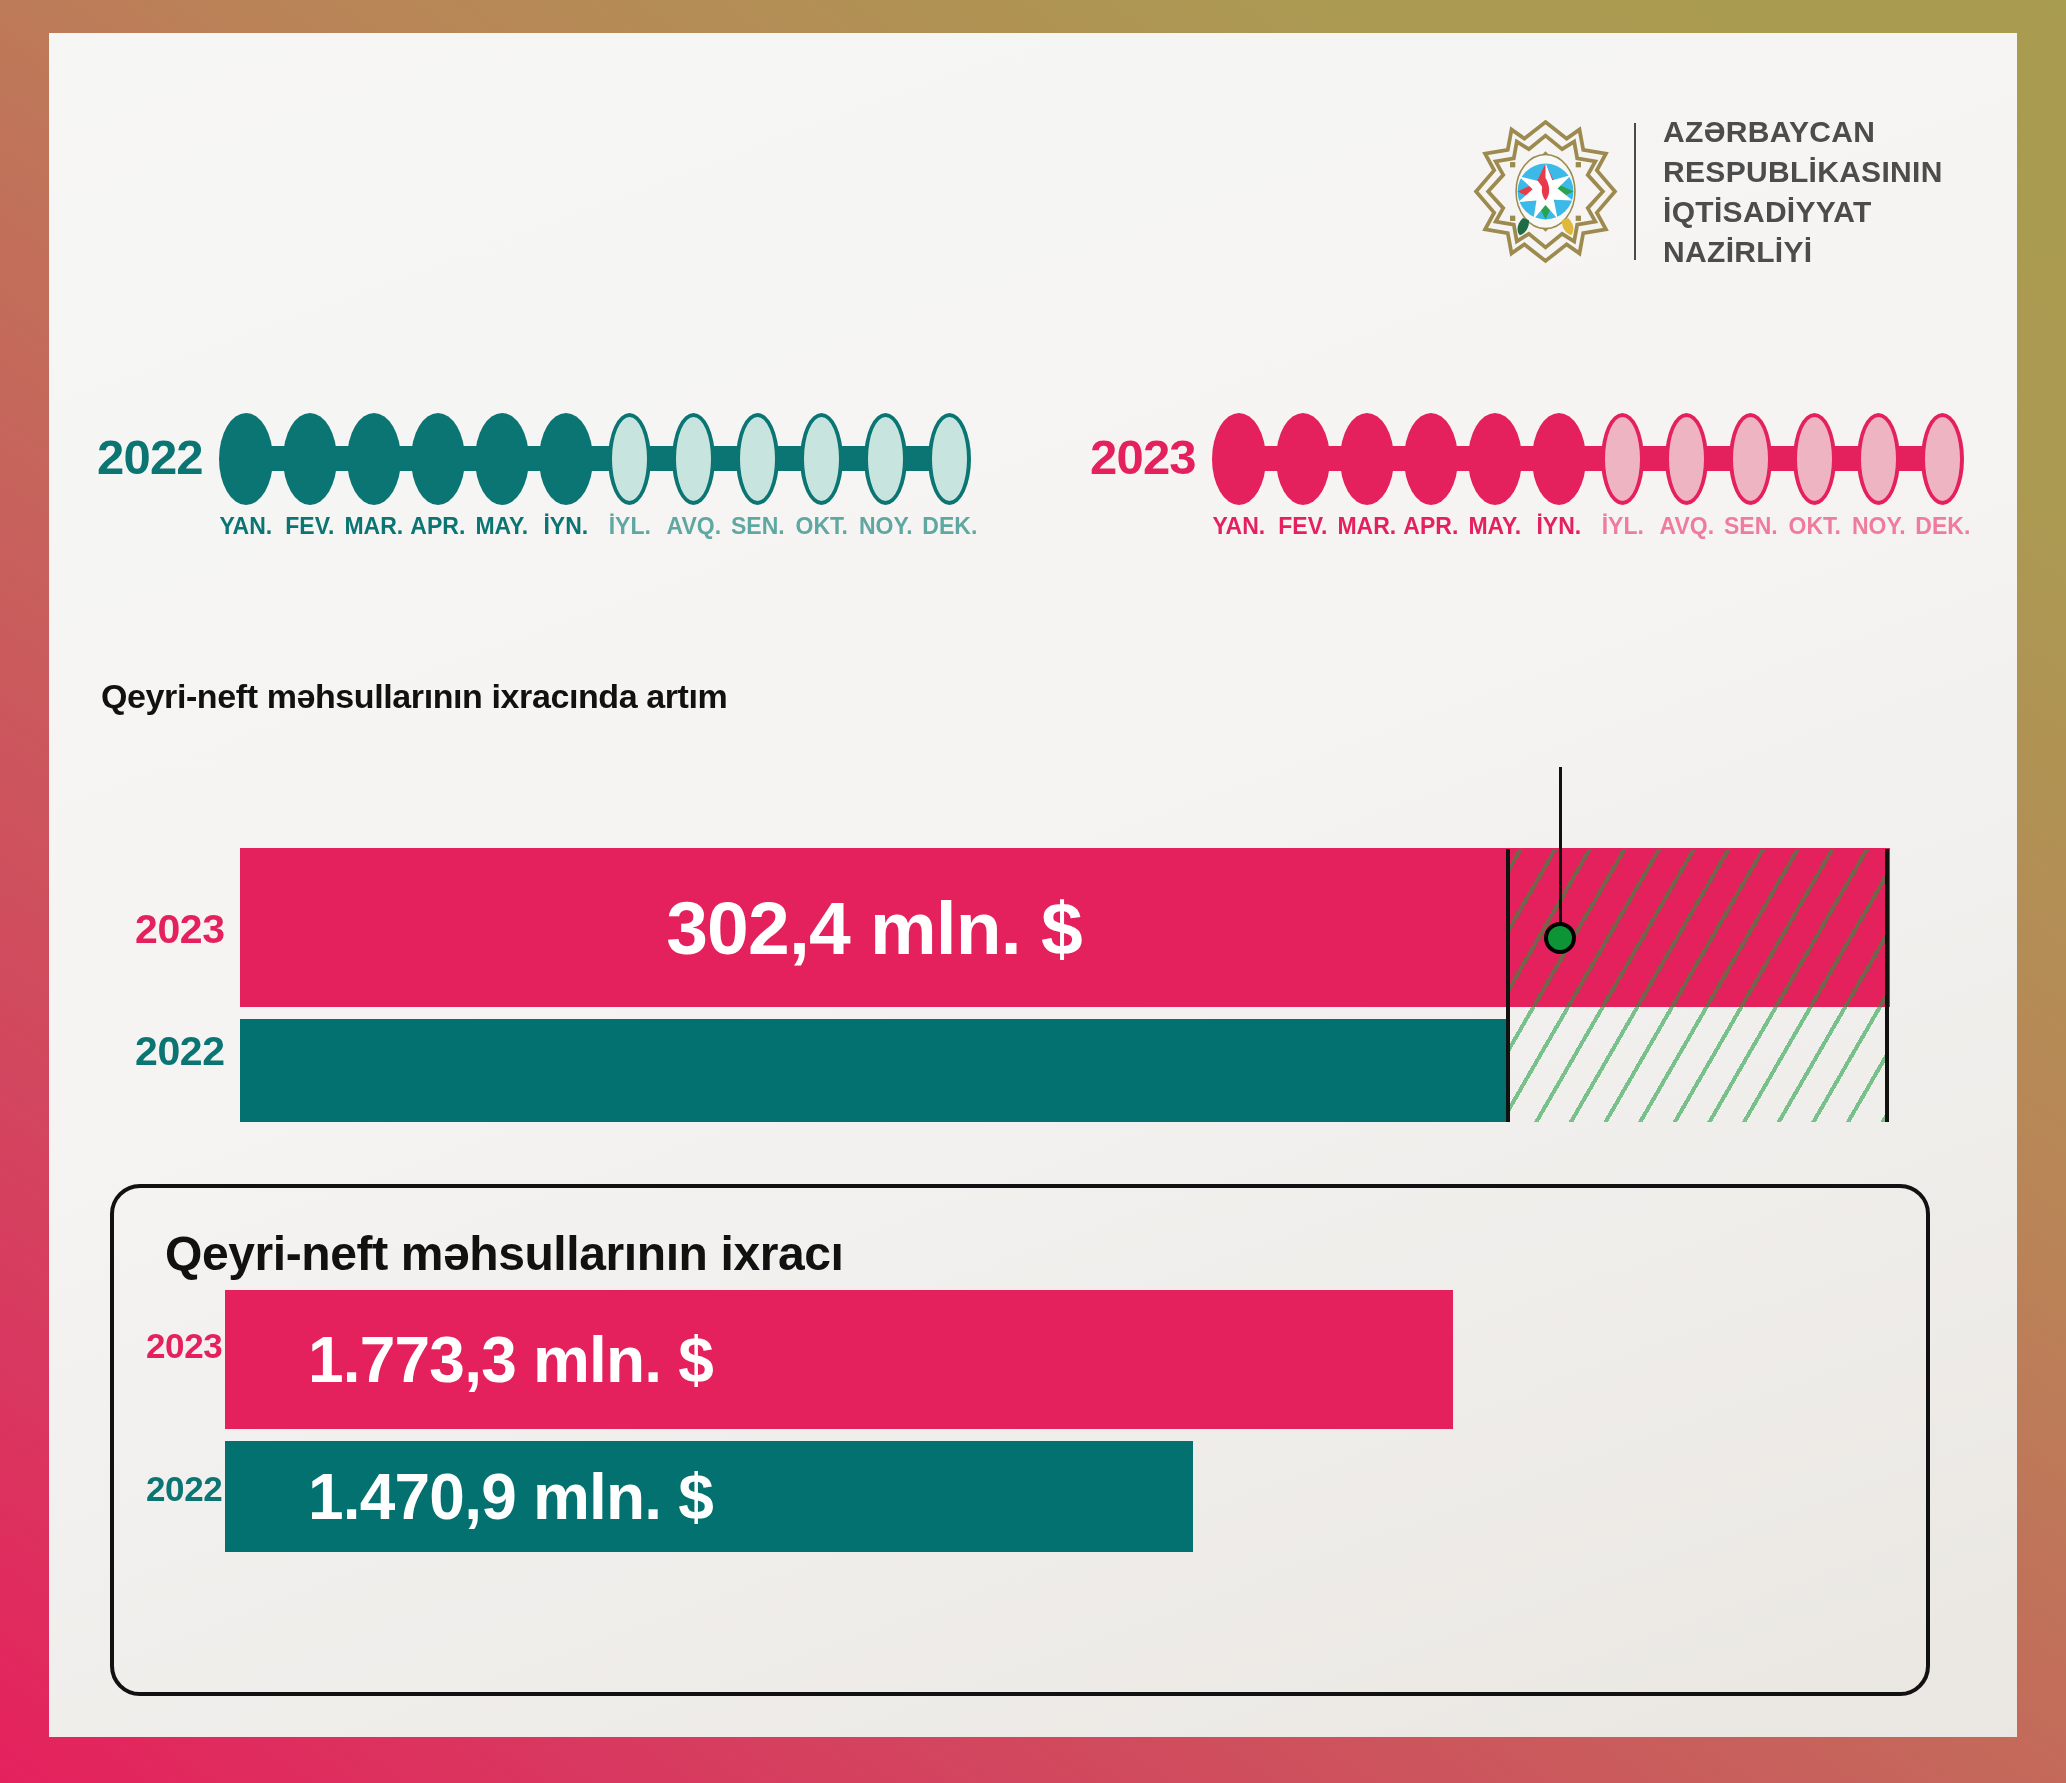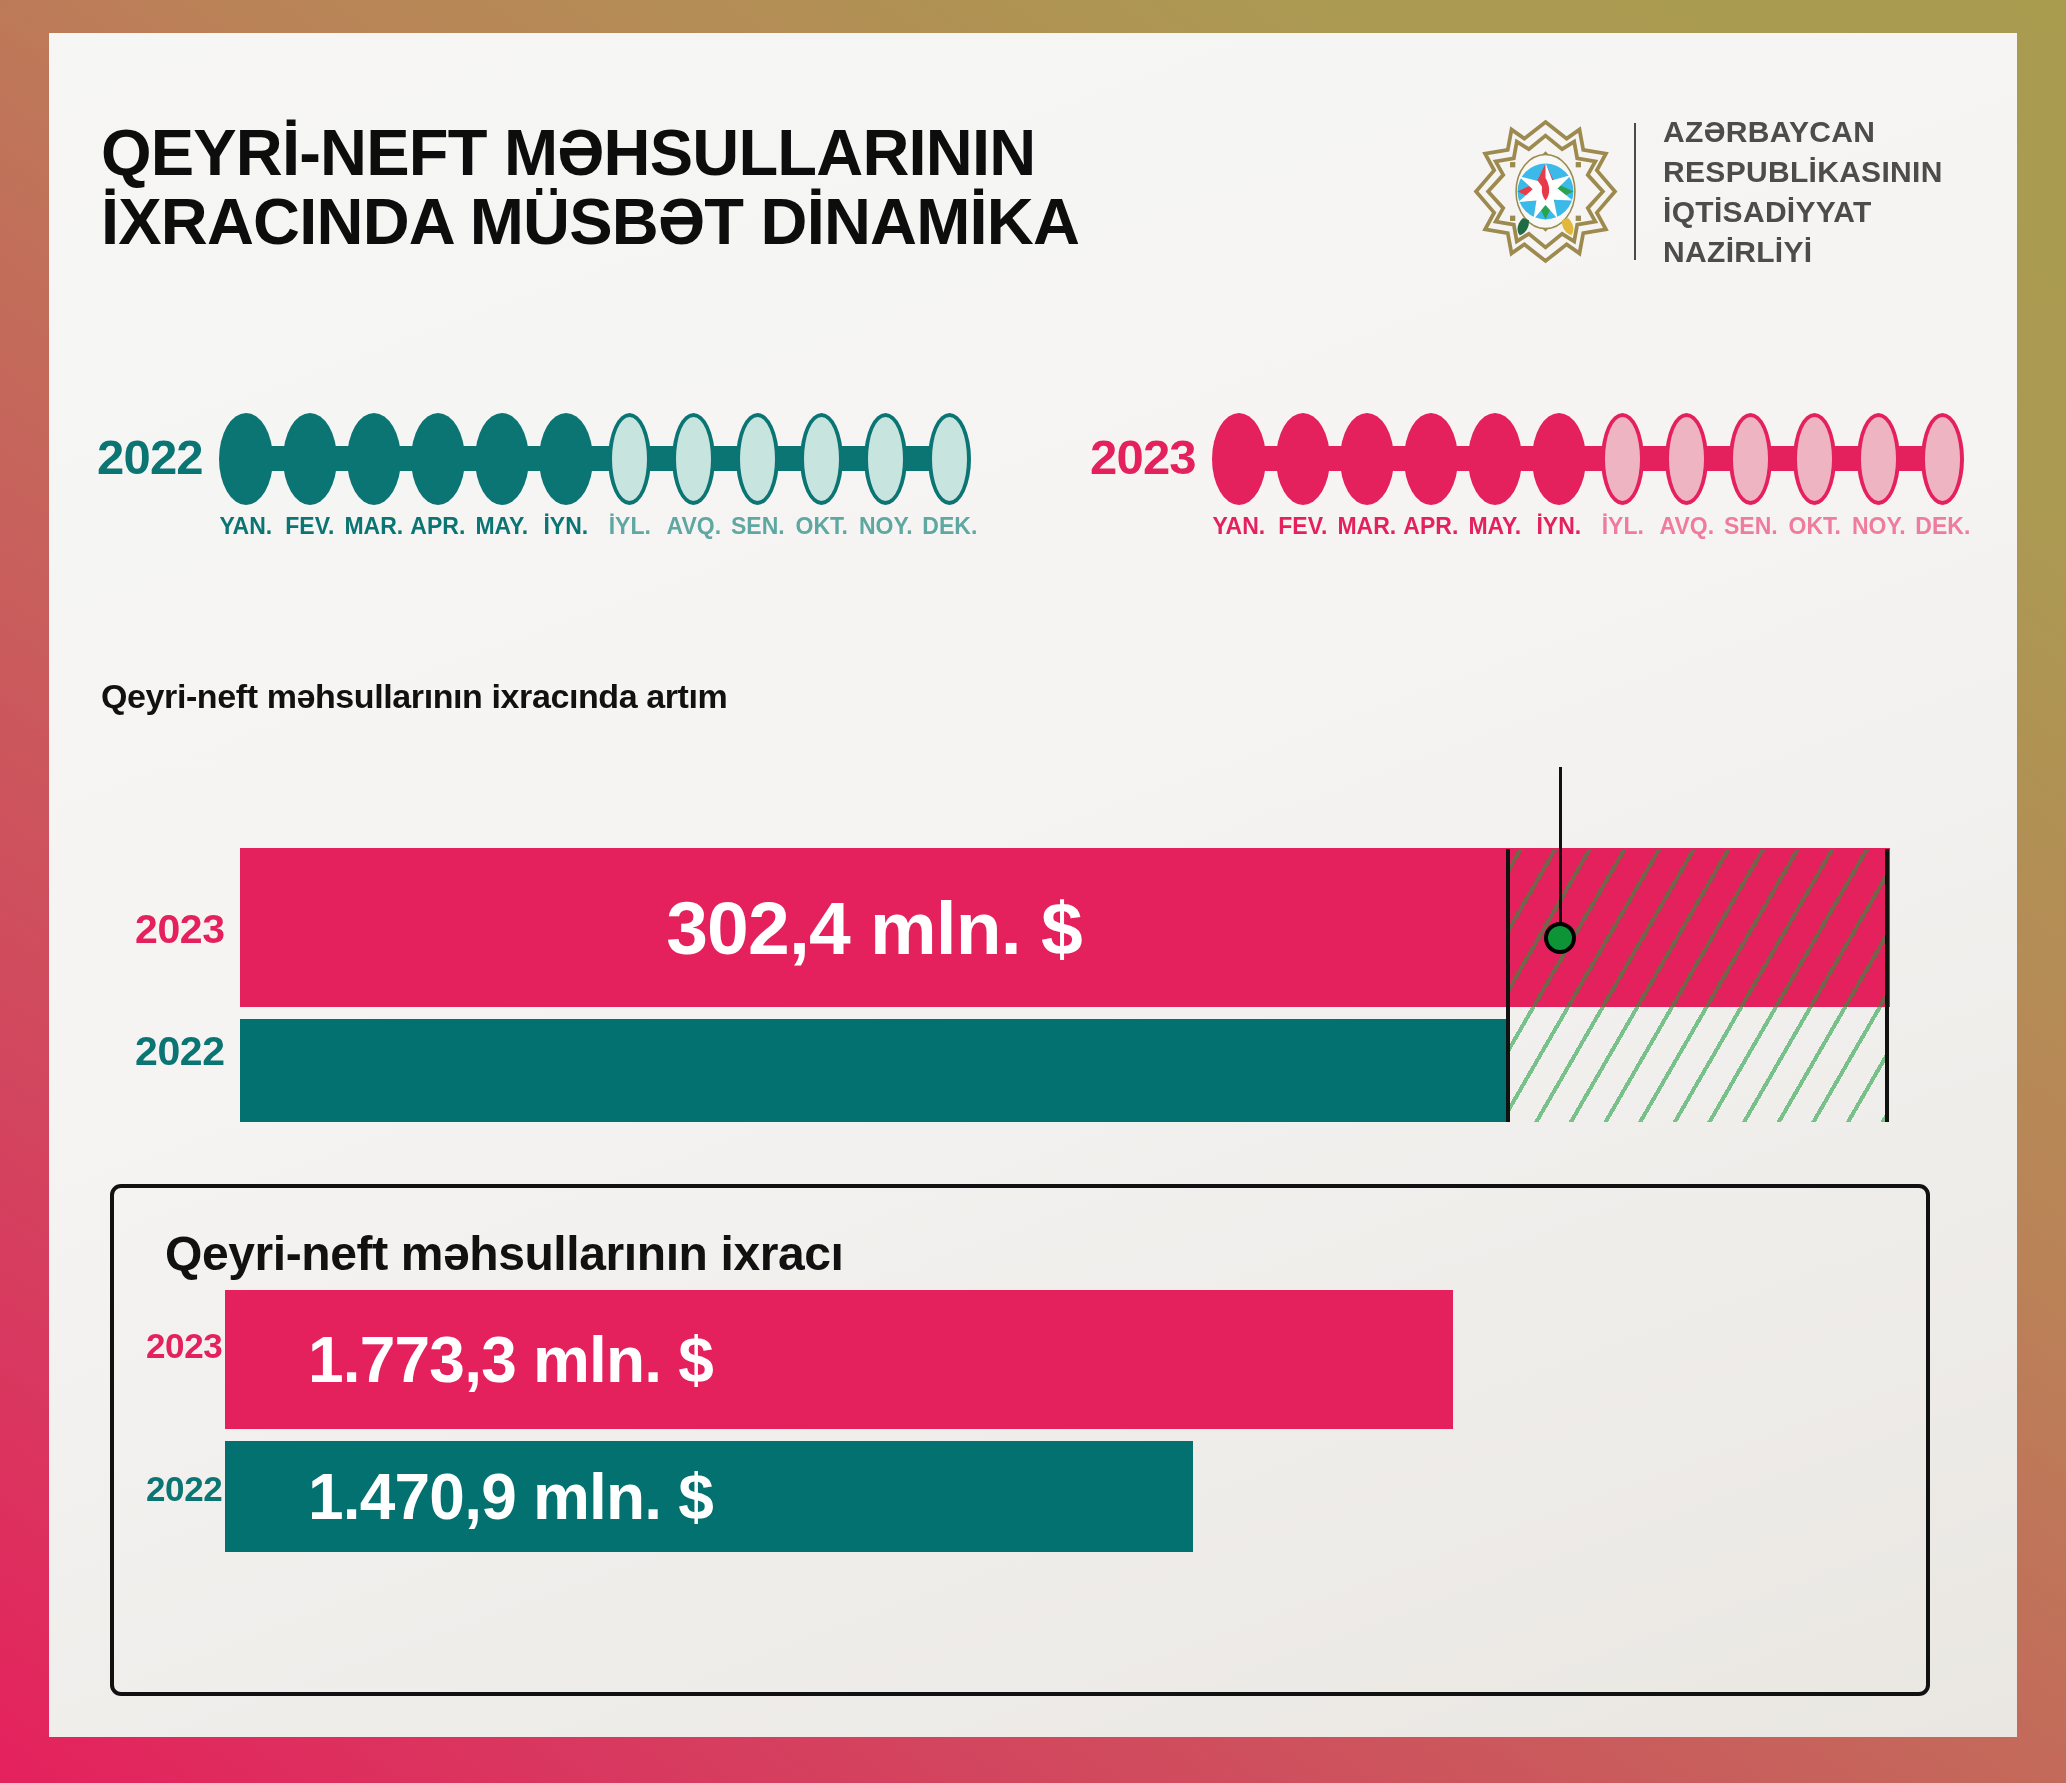--- a/index.html
+++ b/index.html
@@ -141,21 +141,21 @@
   #pin-dot {
     position: absolute; left: 1495px; top: 889px;
     width: 32px; height: 32px; border-radius: 50%;
     background: #0d9437; border: 4px solid #000;
   }
 
   
   #panel {
     position: absolute; left: 61px; top: 1151px;
     width: 1820px; height: 512px;
-    border: 4px solid #111; border-radius: 11px;
+    border: 4px solid #111; border-radius: 30px;
     background: transparent;
   }
   #panel-heading {
     position: absolute; left: 51px; top: 38px;
     font-size: 48px; font-weight: 700; color: #111;
     font-stretch: condensed; letter-spacing: -0.4px;
   }
   .pbar-lbl {
     position: absolute; font-size: 35px; font-weight: 700;
     font-stretch: condensed; letter-spacing: -0.4px;
@@ -172,21 +172,20 @@
   #pbar-2023 { top: 102px; width: 1228px; height: 139px; background: #e5215d; }
   #pbar-2022 { top: 253px; width: 968px; height: 111px; background: #03716f; }
   .pbar span { margin-left: 83px; }
 </style>
 </head>
 <body>
 
 <div id="frame">
   <div id="canvas">
 
-    <div id="title">QEYRİ-NEFT MƏHSULLARININ İXRACINDA MÜSBƏT DİNAMİKA</div>
 
     <div id="logo">
       <svg id="emblem" viewBox="0 0 200 200">
         <g fill="none" stroke="#9c8a4e" stroke-width="5">
           <path d="M100 8 L128 30 L145 18 L150 45 L180 50 L168 72 L192 100 L168 128 L180 150 L150 155 L145 182 L128 170 L100 192 L72 170 L55 182 L50 155 L20 150 L32 128 L8 100 L32 72 L20 50 L50 45 L55 18 L72 30 Z"></path>
           <path d="M100 26 L122 44 L138 34 L142 56 L166 60 L156 78 L176 100 L156 122 L166 140 L142 144 L138 166 L122 156 L100 174 L78 156 L62 166 L58 144 L34 140 L44 122 L24 100 L44 78 L34 60 L58 56 L62 34 L78 44 Z"></path>
         </g>
         <g fill="#9c8a4e">
           <rect x="53" y="61" width="7" height="7"></rect>
             <rect x="140" y="61" width="7" height="7"></rect>

